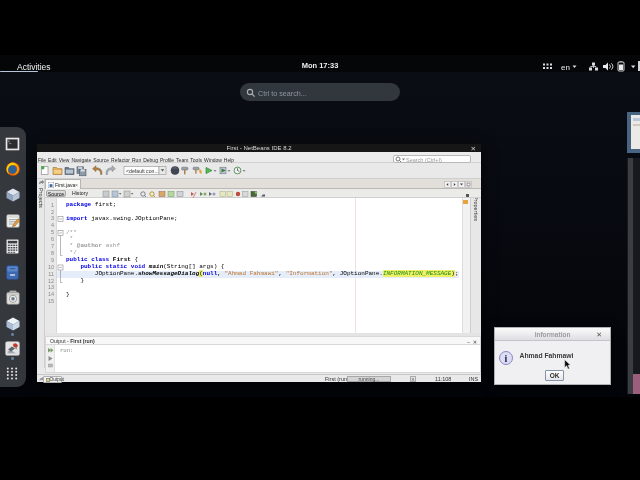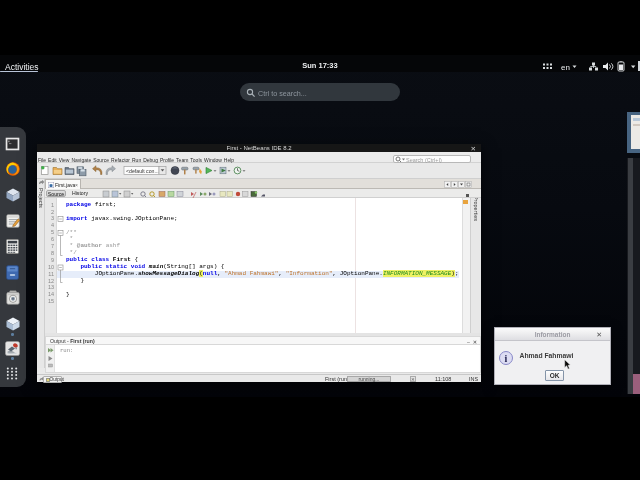--- a/index.html
+++ b/index.html
@@ -1,19 +1,19 @@
 <!DOCTYPE html>
 <html><head><meta charset="utf-8"><style>
 *{margin:0;padding:0;box-sizing:border-box}
 html,body{width:640px;height:480px;background:#000;overflow:hidden;font-family:"Liberation Sans",sans-serif}
 .abs{position:absolute}
 #stage{position:relative;width:640px;height:480px;background:#000}
 #desktop{position:absolute;left:0;top:55px;width:640px;height:342px;background:linear-gradient(#0a0d13,#070a10 45%,#04060b 80%,#030409)}
 #topbar{position:absolute;left:0;top:55px;width:640px;height:17px;background:#050608}
-#activities{position:absolute;left:5px;top:62px;width:40px;color:#f0f2f4;font-size:8.5px}
+#activities{position:absolute;left:17px;top:62px;width:40px;color:#f0f2f4;font-size:8.5px}
 #act-ul{position:absolute;left:0;top:70.5px;width:38px;height:1.5px;background:#b8c4d8;border-radius:1px}
 #clock{position:absolute;left:270px;top:60.6px;width:100px;text-align:center;color:#edeff1;font-size:7.5px;font-weight:bold}
 #searchbox{position:absolute;left:240px;top:83px;width:160px;height:18px;background:#31373d;border-radius:9px}
 #searchtxt{position:absolute;left:258px;top:88.5px;color:#8e969e;font-size:7.2px}
 #dock{position:absolute;left:0;top:127px;width:26px;height:260px;background:#35383d;border-radius:0 9px 9px 0}
 .dockdot{position:absolute;left:11px;width:2.6px;height:2.6px;border-radius:50%;background:#5e7fa0}
 #nbwin{position:absolute;left:37px;top:144px;width:444px;height:238px;background:#e9e9e9;box-shadow:0 4px 14px rgba(0,0,0,.65)}
 #nbtitle{position:absolute;left:0;top:0;width:444px;height:7.5px;background:#161616;color:#d8d8d8;font-size:6px;text-align:center;line-height:8px}
 #nbclose{position:absolute;right:5px;top:0.5px;color:#cfcfcf;font-size:6.5px}
 #nbmenu{position:absolute;left:0;top:7.5px;width:444px;height:11.5px;background:#ebebeb;border-bottom:1px solid #d2d2d2}
@@ -49,21 +49,21 @@
 #infoicon{position:absolute;left:4px;top:22.5px;width:14px;height:14px;border-radius:50%;background:#dcdcf2;border:1px solid #8888c8;color:#202050;font-size:10px;font-weight:bold;text-align:center;line-height:14px;font-family:"Liberation Serif",serif}
 #dlgmsg{position:absolute;left:24.5px;top:24.2px;font-size:6.8px;font-weight:bold;color:#3a3a3a}
 #okbtn{position:absolute;left:50px;top:42px;width:19px;height:10.5px;background:linear-gradient(#fefefe,#e6e6ea);border:1px solid #8494a8;border-radius:1px;font-size:6.5px;font-weight:bold;color:#2a2a2a;text-align:center;line-height:10px}
 </style></head>
 <body>
 <div id="stage">
   <div id="desktop"></div>
   <div id="topbar"></div>
   <div id="activities">Activities</div>
   <div id="act-ul"></div>
-  <div id="clock">Sun 17:33</div>
+  <div id="clock">Mon 17:33</div>
 
   <svg class="abs" style="left:542px;top:61px" width="96" height="11" viewBox="0 0 96 11">
     <g fill="#d8dcde">
       <rect x="1" y="2.5" width="2" height="2"></rect>
         <rect x="4.5" y="2.5" width="2" height="2"></rect>
         <rect x="8" y="2.5" width="2" height="2"></rect>
       <rect x="1" y="6" width="2" height="2"></rect>
         <rect x="4.5" y="6" width="2" height="2"></rect>
         <rect x="8" y="6" width="2" height="2"></rect>
     </g>

